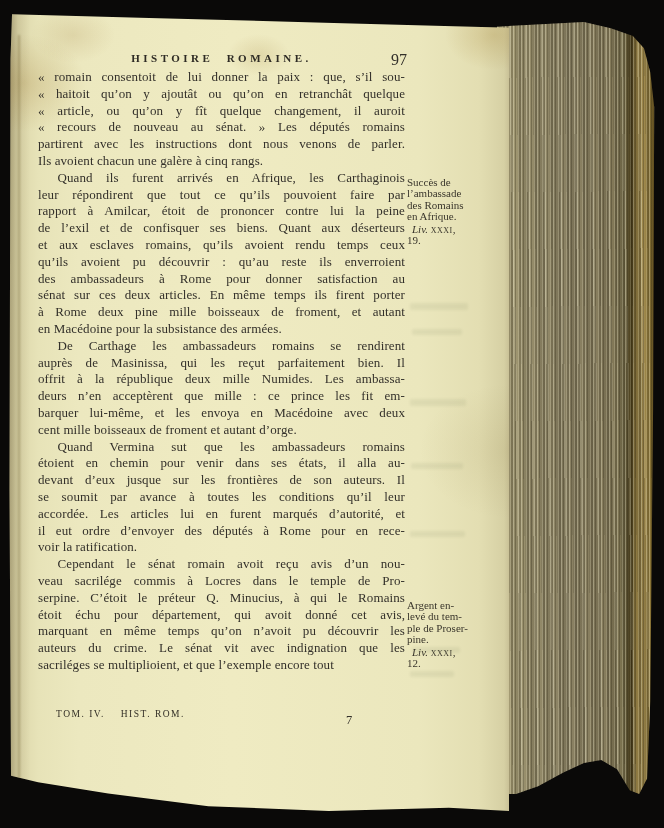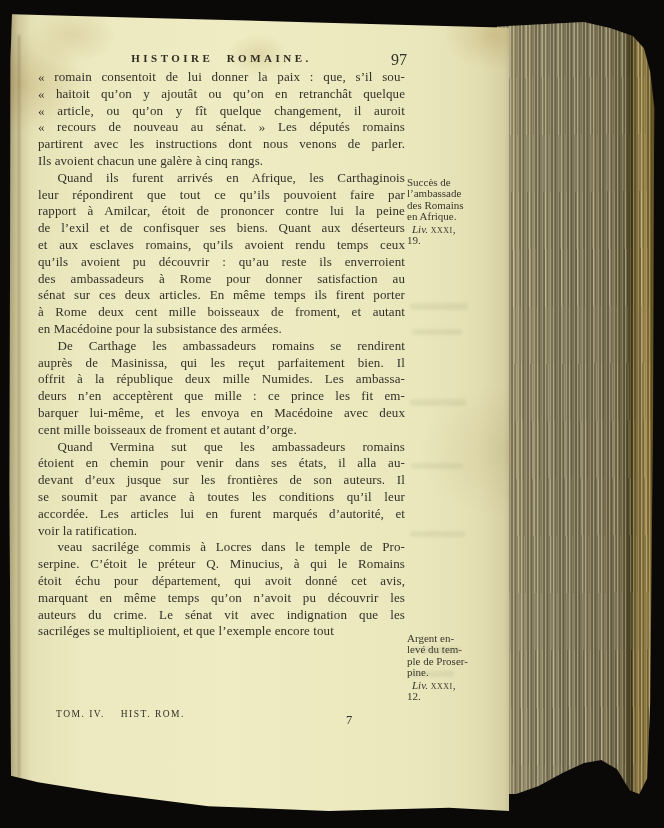--- a/index.html
+++ b/index.html
@@ -72,21 +72,21 @@
   .para .line:last-child{text-align-last:left;}
   .para:not(.opening) .line:first-child{text-indent:1.5em;}
 
   
   .margin-note{
     position:absolute;left:399px;width:74px;
     font-size:11px;line-height:11.4px;color:#3a362c;
   }
   .margin-note .line{text-align:left;}
   .n1{top:166px;}
-  .n2{top:622px;}
+  .n2{top:589px;}
   .note-ref{margin-top:1px;}
   .ref-line{padding-left:5px;}
   .ref-work{font-style:italic;}
   .ref-book{font-variant:small-caps;letter-spacing:.5px;}
 
   
   .footer-line{
     position:absolute;left:48px;top:698px;
     font-size:9.5px;letter-spacing:1.5px;color:#332f26;white-space:nowrap;
   }
@@ -130,40 +130,42 @@
         </div>
       <div class="para">
           <div class="line">Quand ils furent arrivés en Afrique, les Carthaginois</div>
           <div class="line">leur répondirent que tout ce qu’ils pouvoient faire par</div>
           <div class="line">rapport à Amilcar, étoit de prononcer contre lui la peine</div>
           <div class="line">de l’exil et de confisquer ses biens. Quant aux déserteurs</div>
           <div class="line">et aux esclaves romains, qu’ils avoient rendu temps ceux</div>
           <div class="line">qu’ils avoient pu découvrir : qu’au reste ils enverroient</div>
           <div class="line">des ambassadeurs à Rome pour donner satisfaction au</div>
           <div class="line">sénat sur ces deux articles. En même temps ils firent porter</div>
-          <div class="line">à Rome deux cent mille boisseaux de froment, et autant</div>
+          <div class="line">à Rome deux pine mille boisseaux de froment, et autant</div>
           <div class="line">en Macédoine pour la subsistance des armées.</div>
         </div>
       <div class="para">
           <div class="line">De Carthage les ambassadeurs romains se rendirent</div>
           <div class="line">auprès de Masinissa, qui les reçut parfaitement bien. Il</div>
           <div class="line">offrit à la république deux mille Numides. Les ambassa-</div>
           <div class="line">deurs n’en acceptèrent que mille : ce prince les fit em-</div>
           <div class="line">barquer lui-même, et les envoya en Macédoine avec deux</div>
           <div class="line">cent mille boisseaux de froment et autant d’orge.</div>
         </div>
       <div class="para">
           <div class="line">Quand Vermina sut que les ambassadeurs romains</div>
           <div class="line">étoient en chemin pour venir dans ses états, il alla au-</div>
           <div class="line">devant d’eux jusque sur les frontières de son auteurs. Il</div>
           <div class="line">se soumit par avance à toutes les conditions qu’il leur</div>
           <div class="line">accordée. Les articles lui en furent marqués d’autorité, et</div>
+          <div class="line">il eut ordre d’envoyer des députés à Rome pour en rece-</div>
           <div class="line">voir la ratification.</div>
         </div>
       <div class="para">
+          <div class="line">Cependant le sénat romain avoit reçu avis d’un nou-</div>
           <div class="line">veau sacrilége commis à Locres dans le temple de Pro-</div>
           <div class="line">serpine. C’étoit le préteur Q. Minucius, à qui le Romains</div>
           <div class="line">étoit échu pour département, qui avoit donné cet avis,</div>
           <div class="line">marquant en même temps qu’on n’avoit pu découvrir les</div>
           <div class="line">auteurs du crime. Le sénat vit avec indignation que les</div>
           <div class="line">sacriléges se multiplioient, et que l’exemple encore tout</div>
         </div>
     </div>
 
     <div class="margin-note n1">

